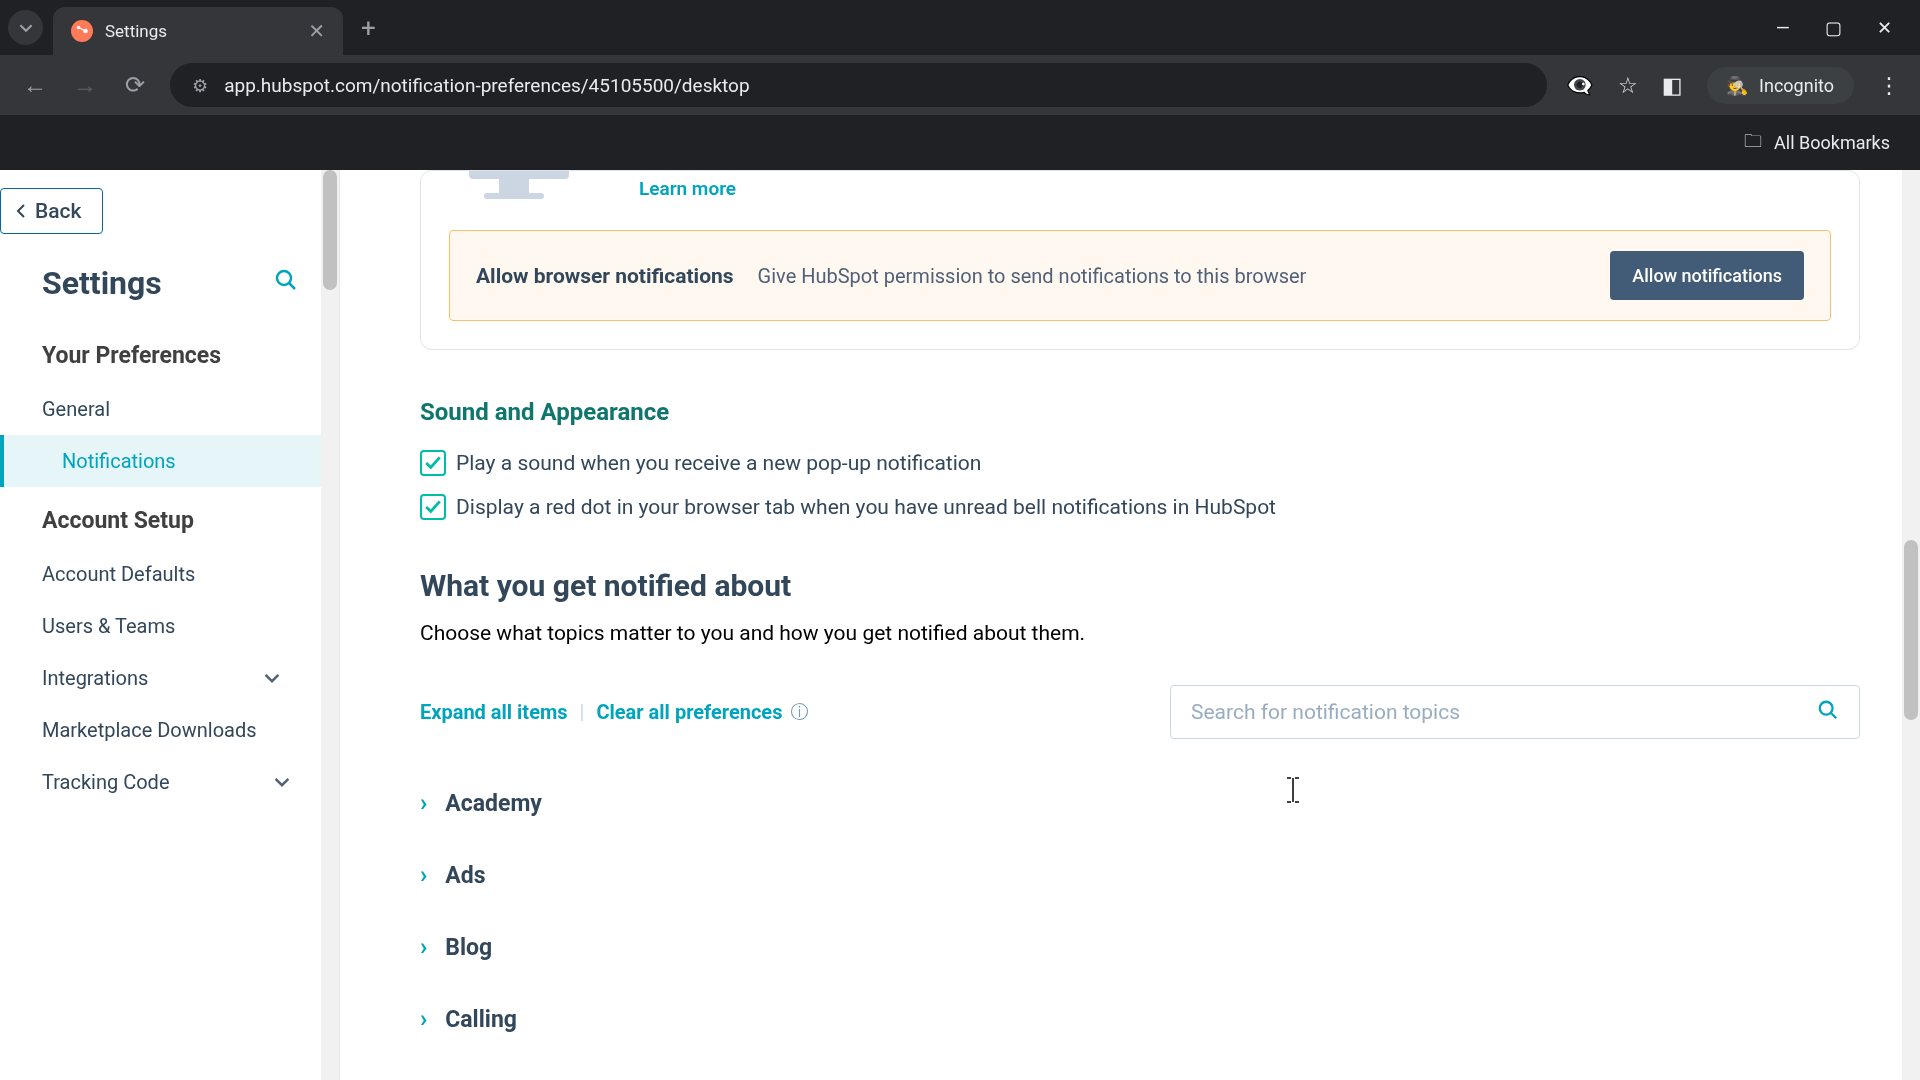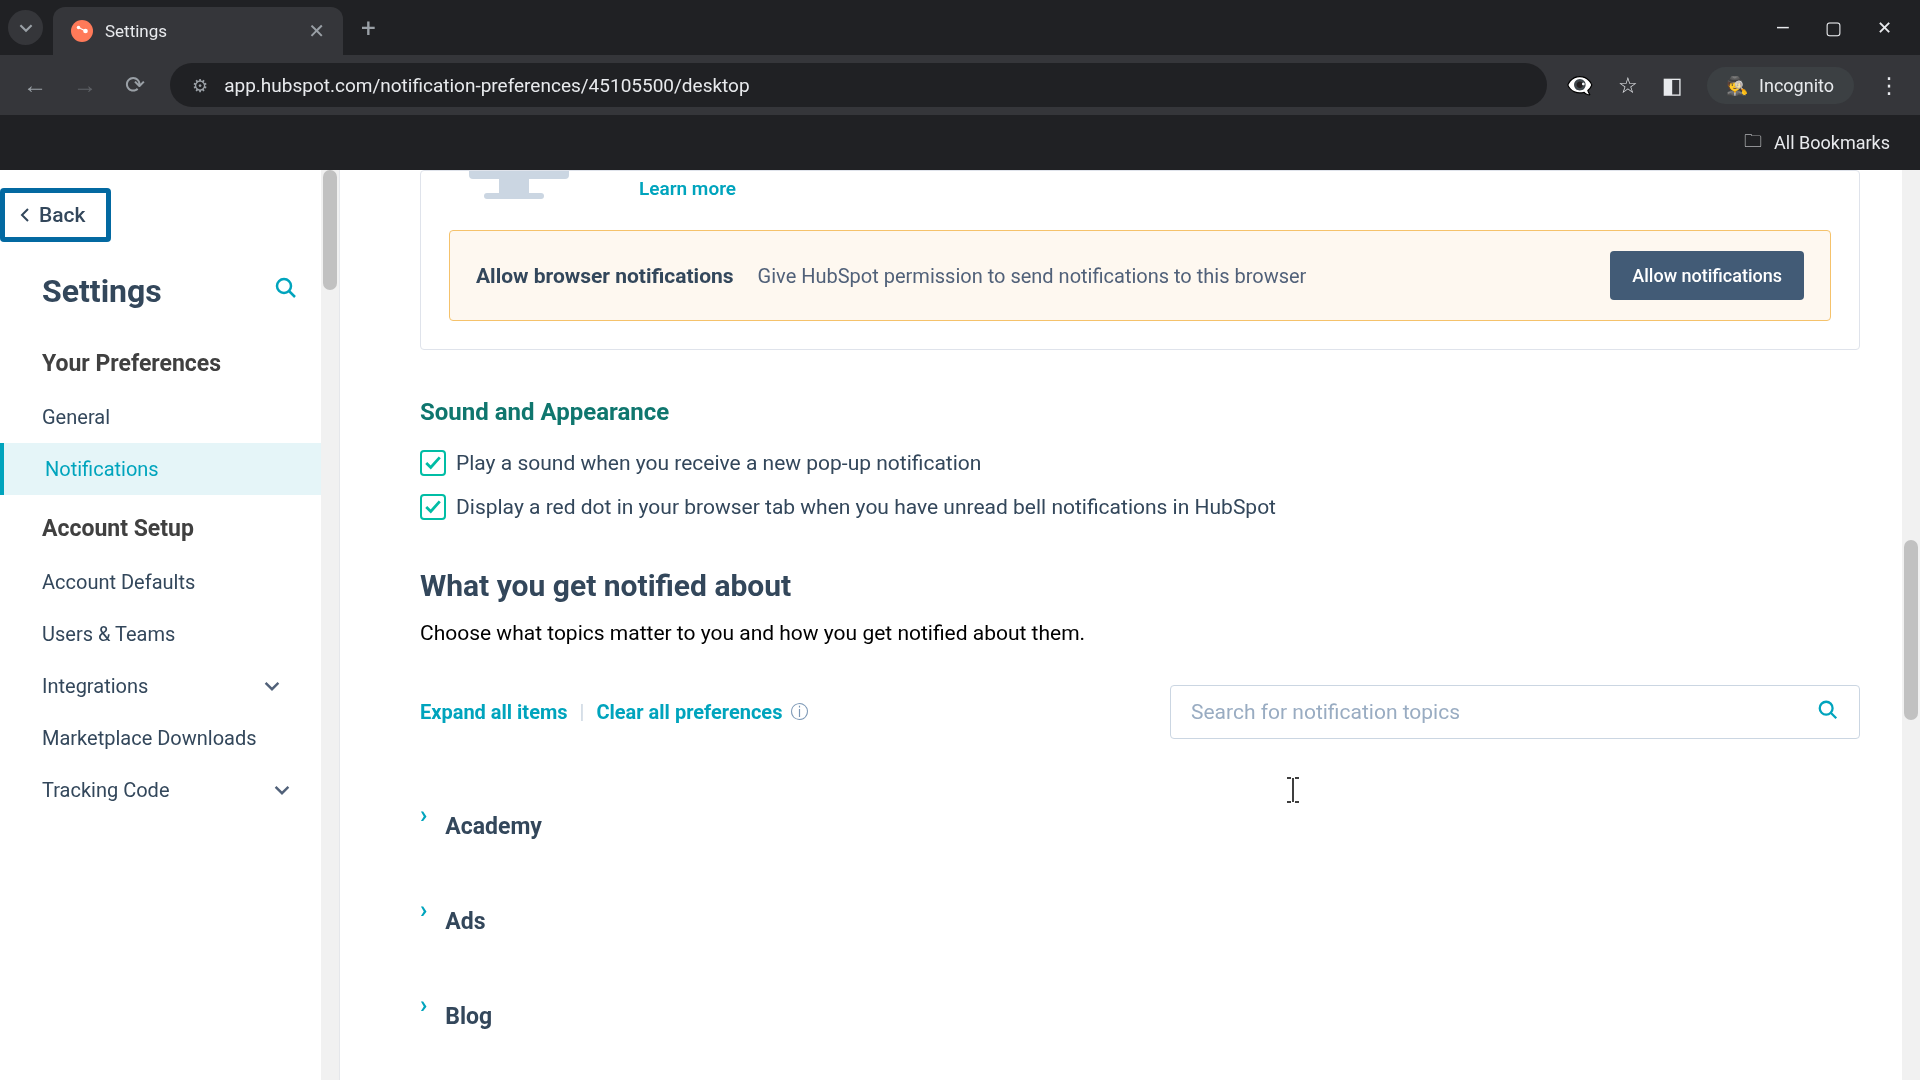--- a/index.html
+++ b/index.html
@@ -30,36 +30,36 @@
 .bookmarks-bar { height: 55px; background: #202124; display: flex; align-items: center; justify-content: flex-end; padding: 0 30px; color: #e8eaed; font-size: 18px; gap: 12px; }
 
 
 .page { display: flex; height: 910px; background: #fff; position: relative; }
 
 .sidebar { width: 340px; background: #fff; padding: 0; position: relative; border-right: 1px solid #e5e7eb; }
 .sidebar-scroll { position: absolute; right: 0; top: 0; bottom: 0; width: 18px; background: #f1f1f1; }
 .sidebar-scroll-thumb { position: absolute; left: 2px; right: 2px; top: 0; height: 120px; background: #c1c1c1; border-radius: 7px; }
 .sidebar-inner { padding: 18px 0 0 0; width: 322px; }
 
-.back-btn { display: inline-flex; align-items: center; gap: 8px; border: 5px solid #0369a1; border-radius: 4px; padding: 10px 20px 10px 14px; margin-left: 0; font-size: 21px; font-weight: 500; color: #33475b; cursor: pointer; background: #fff; }
+.back-btn { display: inline-flex; align-items: center; gap: 8px; border: 1px solid #0369a1; border-radius: 4px; padding: 10px 20px 10px 14px; margin-left: 0; font-size: 21px; font-weight: 500; color: #33475b; cursor: pointer; background: #fff; }
 
 .settings-head { display: flex; align-items: center; justify-content: space-between; padding: 30px 24px 20px 42px; }
 .settings-title { font-size: 32px; font-weight: 700; color: #33475b; }
 .search-icon-btn { color: #00a4bd; font-size: 26px; cursor: pointer; }
 
 .side-section-title { font-size: 23px; font-weight: 700; color: #404040; padding: 20px 42px 14px; }
 .side-item { padding: 14px 42px; font-size: 20px; color: #33475b; cursor: pointer; display: flex; align-items: center; justify-content: space-between; }
-.side-item.active { background: #e5f5f8; color: #00a4bd; border-left: 4px solid #00a4bd; padding-left: 41px; }
+.side-item.active { background: #e5f5f8; color: #00a4bd; border-left: 4px solid #00a4bd; padding-left: 58px; }
 
 
 .main { flex: 1; padding: 0 60px 0 80px; overflow: hidden; position: relative; }
 .main-scroll { position: absolute; right: 0; top: 0; bottom: 0; width: 18px; background: #f1f1f1; }
 .main-scroll-thumb { position: absolute; left: 2px; right: 2px; top: 370px; height: 180px; background: #c1c1c1; border-radius: 7px; }
 
-.card { border: 1px solid #dfe3eb; border-radius: 4px; padding: 0 28px 28px 28px; margin-top: 0; }
+.card { border: 1px solid #dfe3eb; border-radius: 12px; padding: 0 28px 28px 28px; margin-top: 0; }
 .learn-more { color: #00a4bd; font-weight: 600; font-size: 19px; margin-left: 200px; display: inline-block; margin-top: 6px; }
 
 .alert-box { background: #fef8f0; border: 1px solid #f5c26b; border-radius: 4px; padding: 20px 26px; margin-top: 30px; display: flex; align-items: center; gap: 24px; }
 .alert-title { font-weight: 700; font-size: 21px; color: #33475b; }
 .alert-text { font-size: 20px; color: #516179; }
 .allow-btn { margin-left: auto; background: #425b76; color: #fff; border: none; border-radius: 4px; padding: 14px 22px; font-size: 18px; font-weight: 500; cursor: pointer; }
 
 .section-h { font-size: 24px; font-weight: 700; color: #0f766e; margin: 48px 0 24px; }
 .check-row { display: flex; align-items: center; gap: 10px; margin-bottom: 18px; }
 .checkbox { width: 26px; height: 26px; border: 2.5px solid #00bda5; border-radius: 4px; display: flex; align-items: center; justify-content: center; color: #00bda5; font-weight: bold; cursor: pointer; }
@@ -75,21 +75,21 @@
 
 .search-box { margin-left: auto; border: 1px solid #cbd6e2; border-radius: 4px; height: 54px; width: 690px; display: flex; align-items: center; padding: 0 20px; }
 .search-box input { border: none; outline: none; font-size: 21px; flex: 1; color: #33475b; background: transparent; }
 .search-box input::placeholder { color: #99acc2; }
 .search-box .sicon { color: #00a4bd; font-size: 22px; }
 
 .cursor-caret { position: absolute; pointer-events: none; }
 
 .topic-row { display: flex; align-items: center; gap: 18px; padding: 22px 0; cursor: pointer; }
 .topic-chev { color: #00a4bd; font-size: 24px; font-weight: bold; }
-.topic-name { font-size: 23px; font-weight: 700; color: #33475b; margin-top: 24px; }
+.topic-name { font-size: 23px; font-weight: 700; color: #33475b; }
 
 svg.chev { width: 14px; height: 14px; }
 svg.chk { width: 18px; height: 18px; }
 </style>
 </head>
 <body>
 
 <div class="browser-chrome">
   <div class="tab-bar">
     <div class="tab-dropdown">

